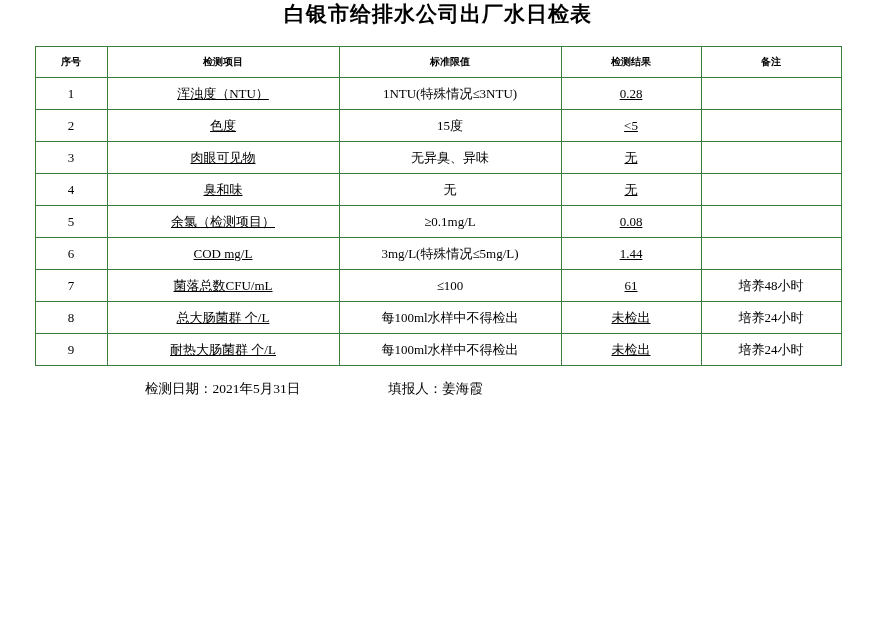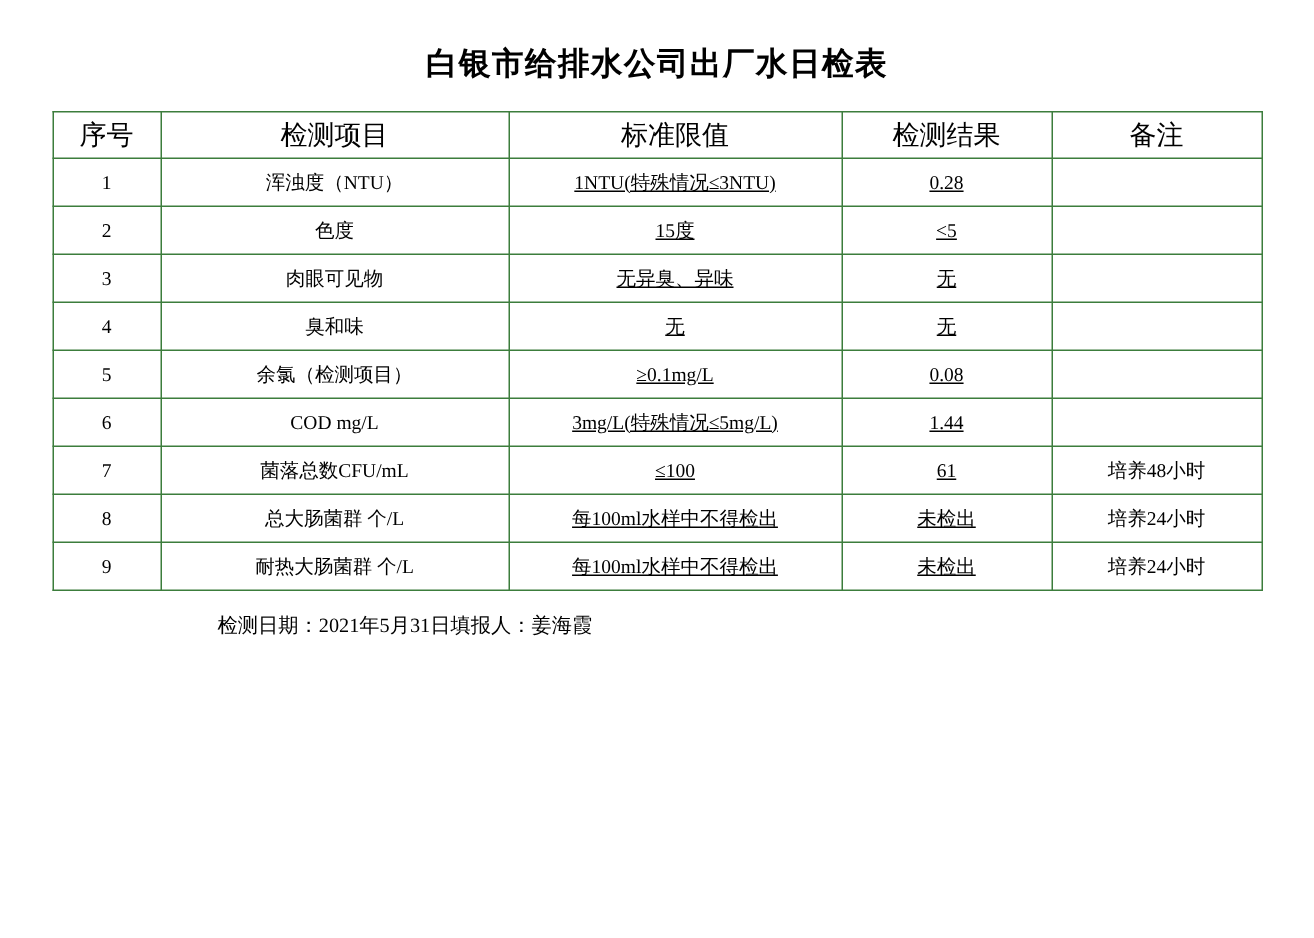--- a/index.html
+++ b/index.html
@@ -18,77 +18,76 @@
     position: relative;
     width: 876px;
     height: 625px;
     box-sizing: border-box;
   }
   .doc-title {
     text-align: center;
     font-size: 21px;
     font-weight: bold;
     letter-spacing: 1px;
-    margin-top: 28px;
     margin-bottom: 18px;
     font-family: Liberation Mono, monospace;
   }
   table.report {
     border-collapse: collapse;
     margin: 0 auto;
     width: 806px;
     table-layout: fixed;
   }
   table.report td, table.report th {
     border: 1px solid #3c7d3c;
     height: 31px;
     padding: 0 4px;
     text-align: center;
     vertical-align: middle;
     font-size: 13px;
     font-weight: normal;
     font-family: "Liberation Serif", "DejaVu Serif", serif;
   }
   table.report thead td {
-    font-weight: normal;
-    font-size: 18px;
+    font-weight: bold;
+    font-size: 10px;
     height: 30px;
   }
   .col-no     { width: 72px; }
   .col-item   { width: 232px; }
   .col-limit  { width: 222px; }
   .col-result { width: 140px; }
   .col-note   { width: 140px; }
 
   .cell-item {
     font-size: 13.5px;
+    text-decoration: underline;
   }
   .cell-limit {
     font-size: 12.5px;
-    text-decoration: underline;
   }
   .cell-result {
     font-size: 13px;
     text-decoration: underline;
   }
   .cell-note {
     font-size: 13px;
   }
   .footer {
     margin: 0 auto;
     width: 806px;
     display: flex;
     align-items: center;
     margin-top: 14px;
     font-size: 13.5px;
     font-family: "Liberation Serif", "DejaVu Serif", serif;
   }
   .footer .f-sample { margin-left: 42px; }
   .footer .f-test   { margin-left: 110px; }
-  .footer .f-filler { }
+  .footer .f-filler { margin-left: 88px; }
 </style>
 </head>
 <body>
 
 <div class="page">
 
   <div class="doc-title">白银市给排水公司出厂水日检表</div>
 
   <table class="report">
     <colgroup>

